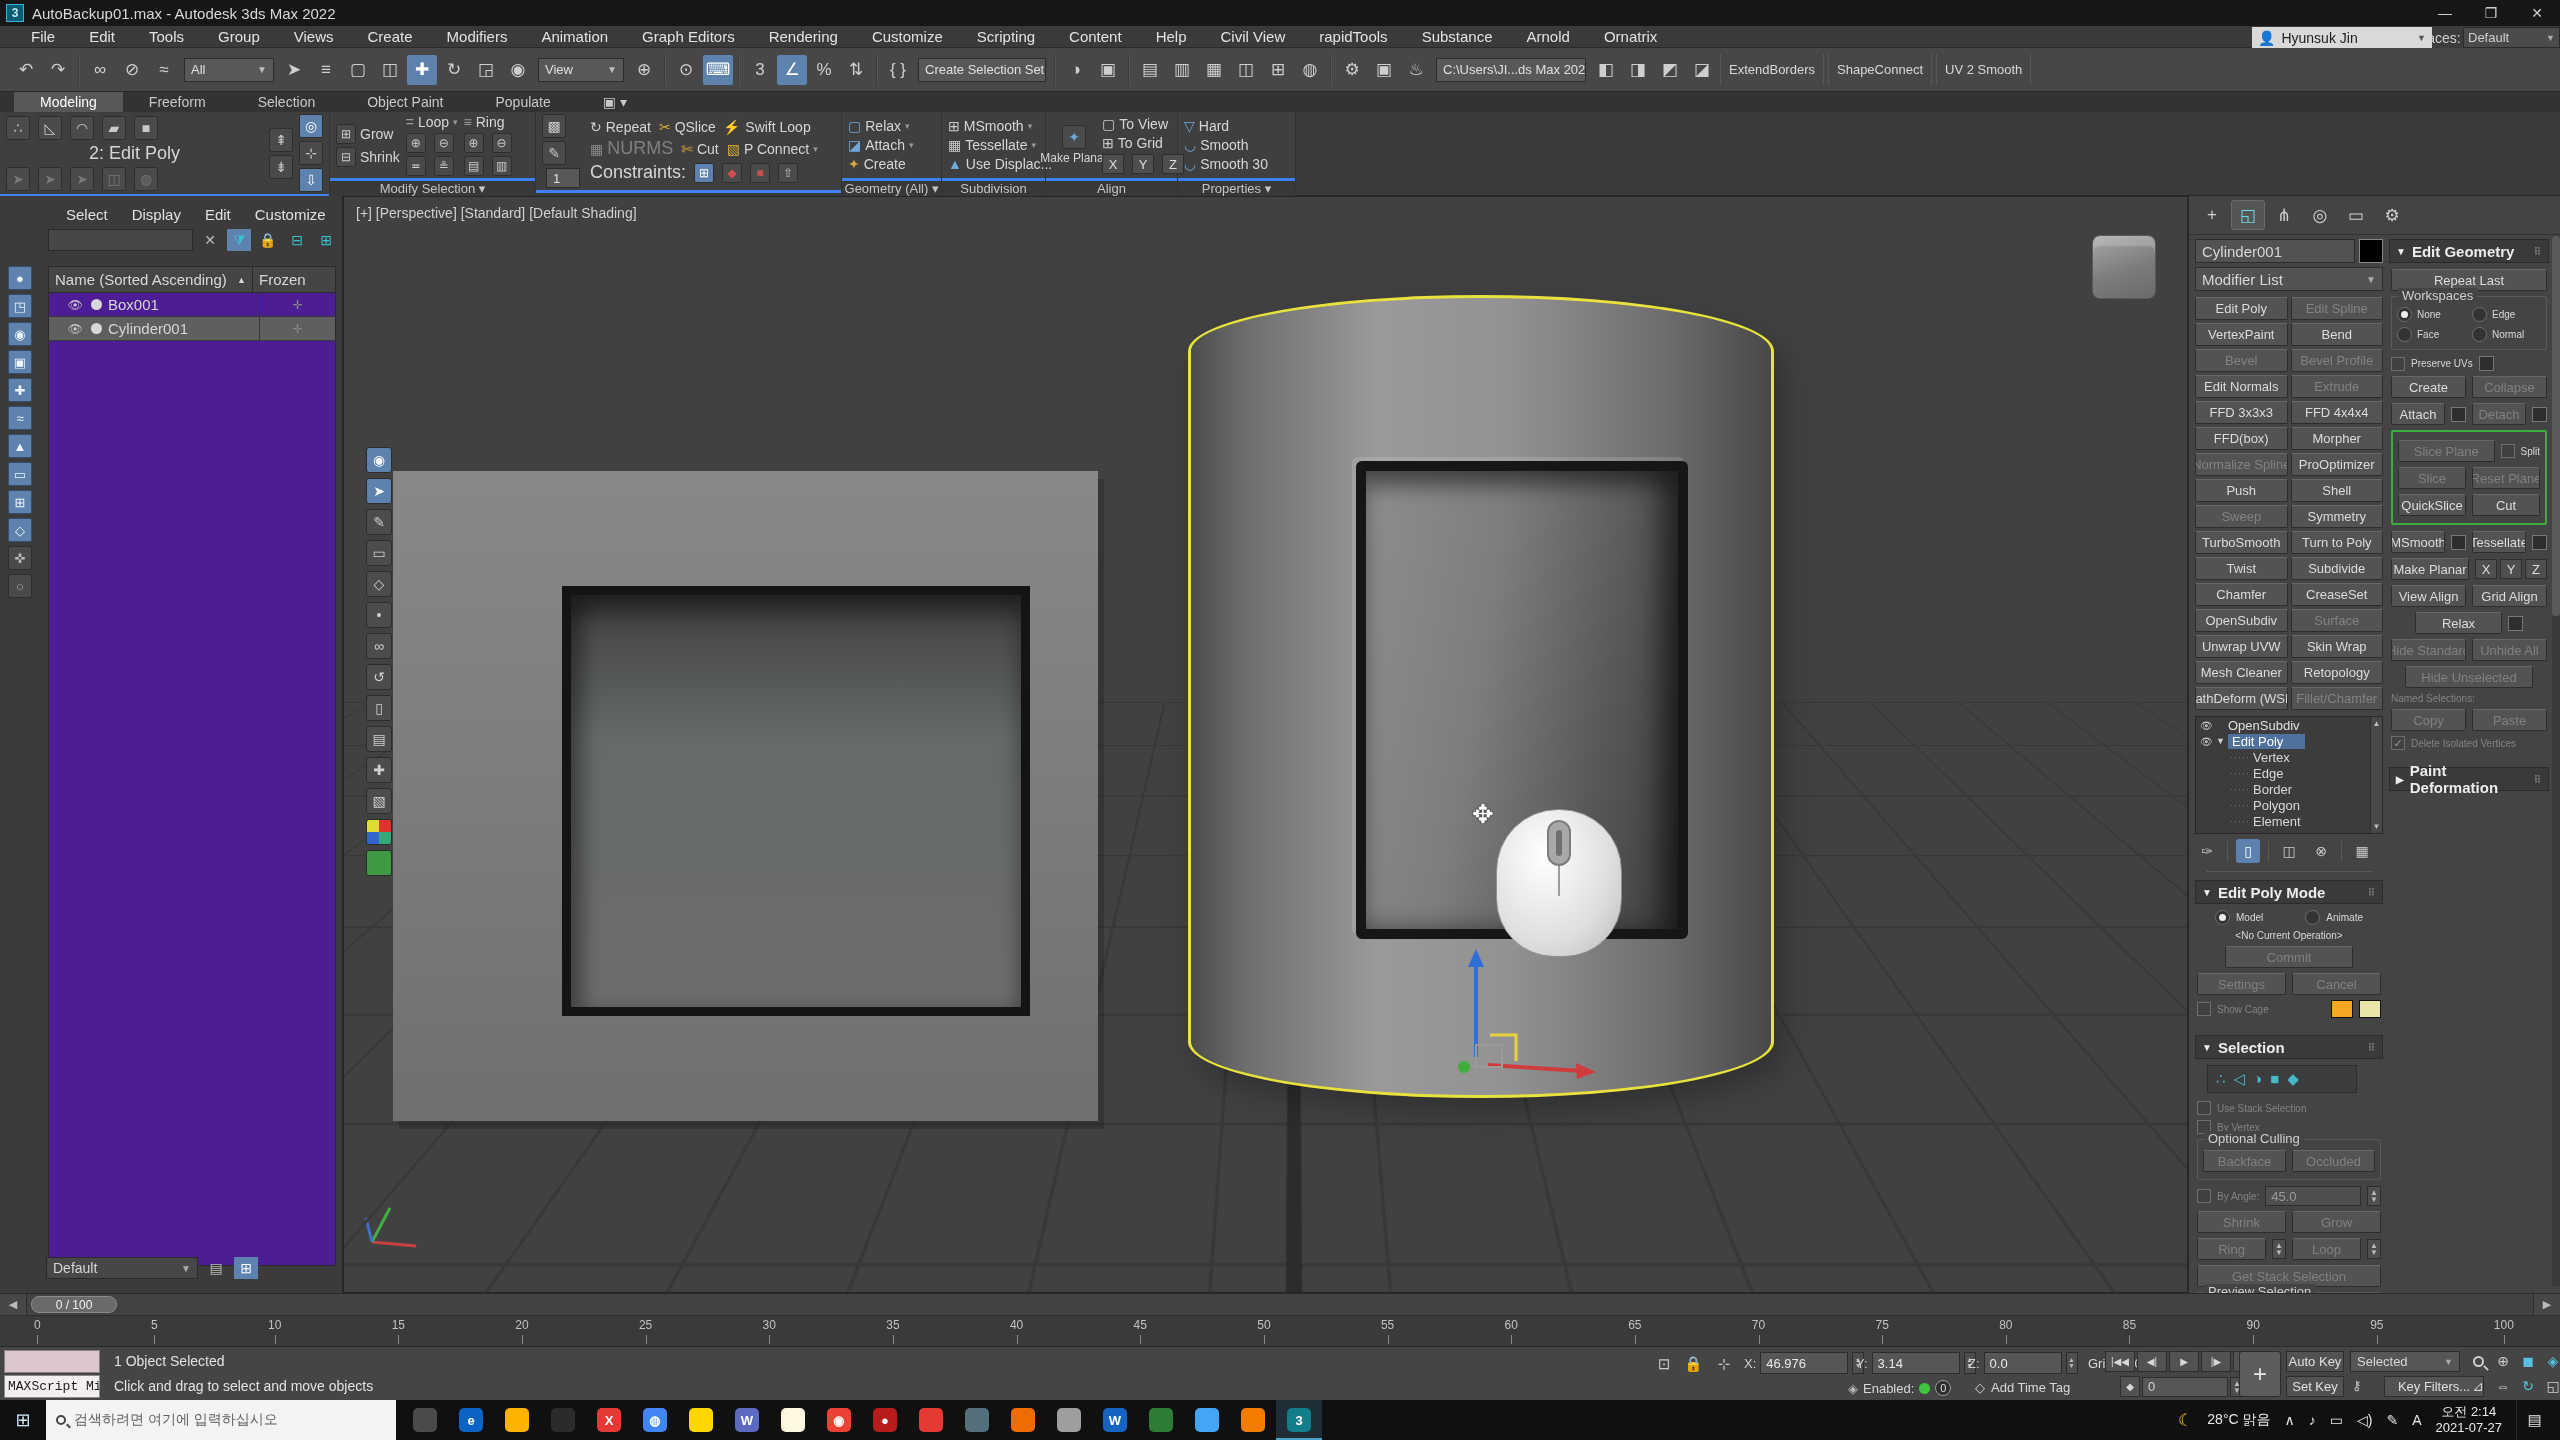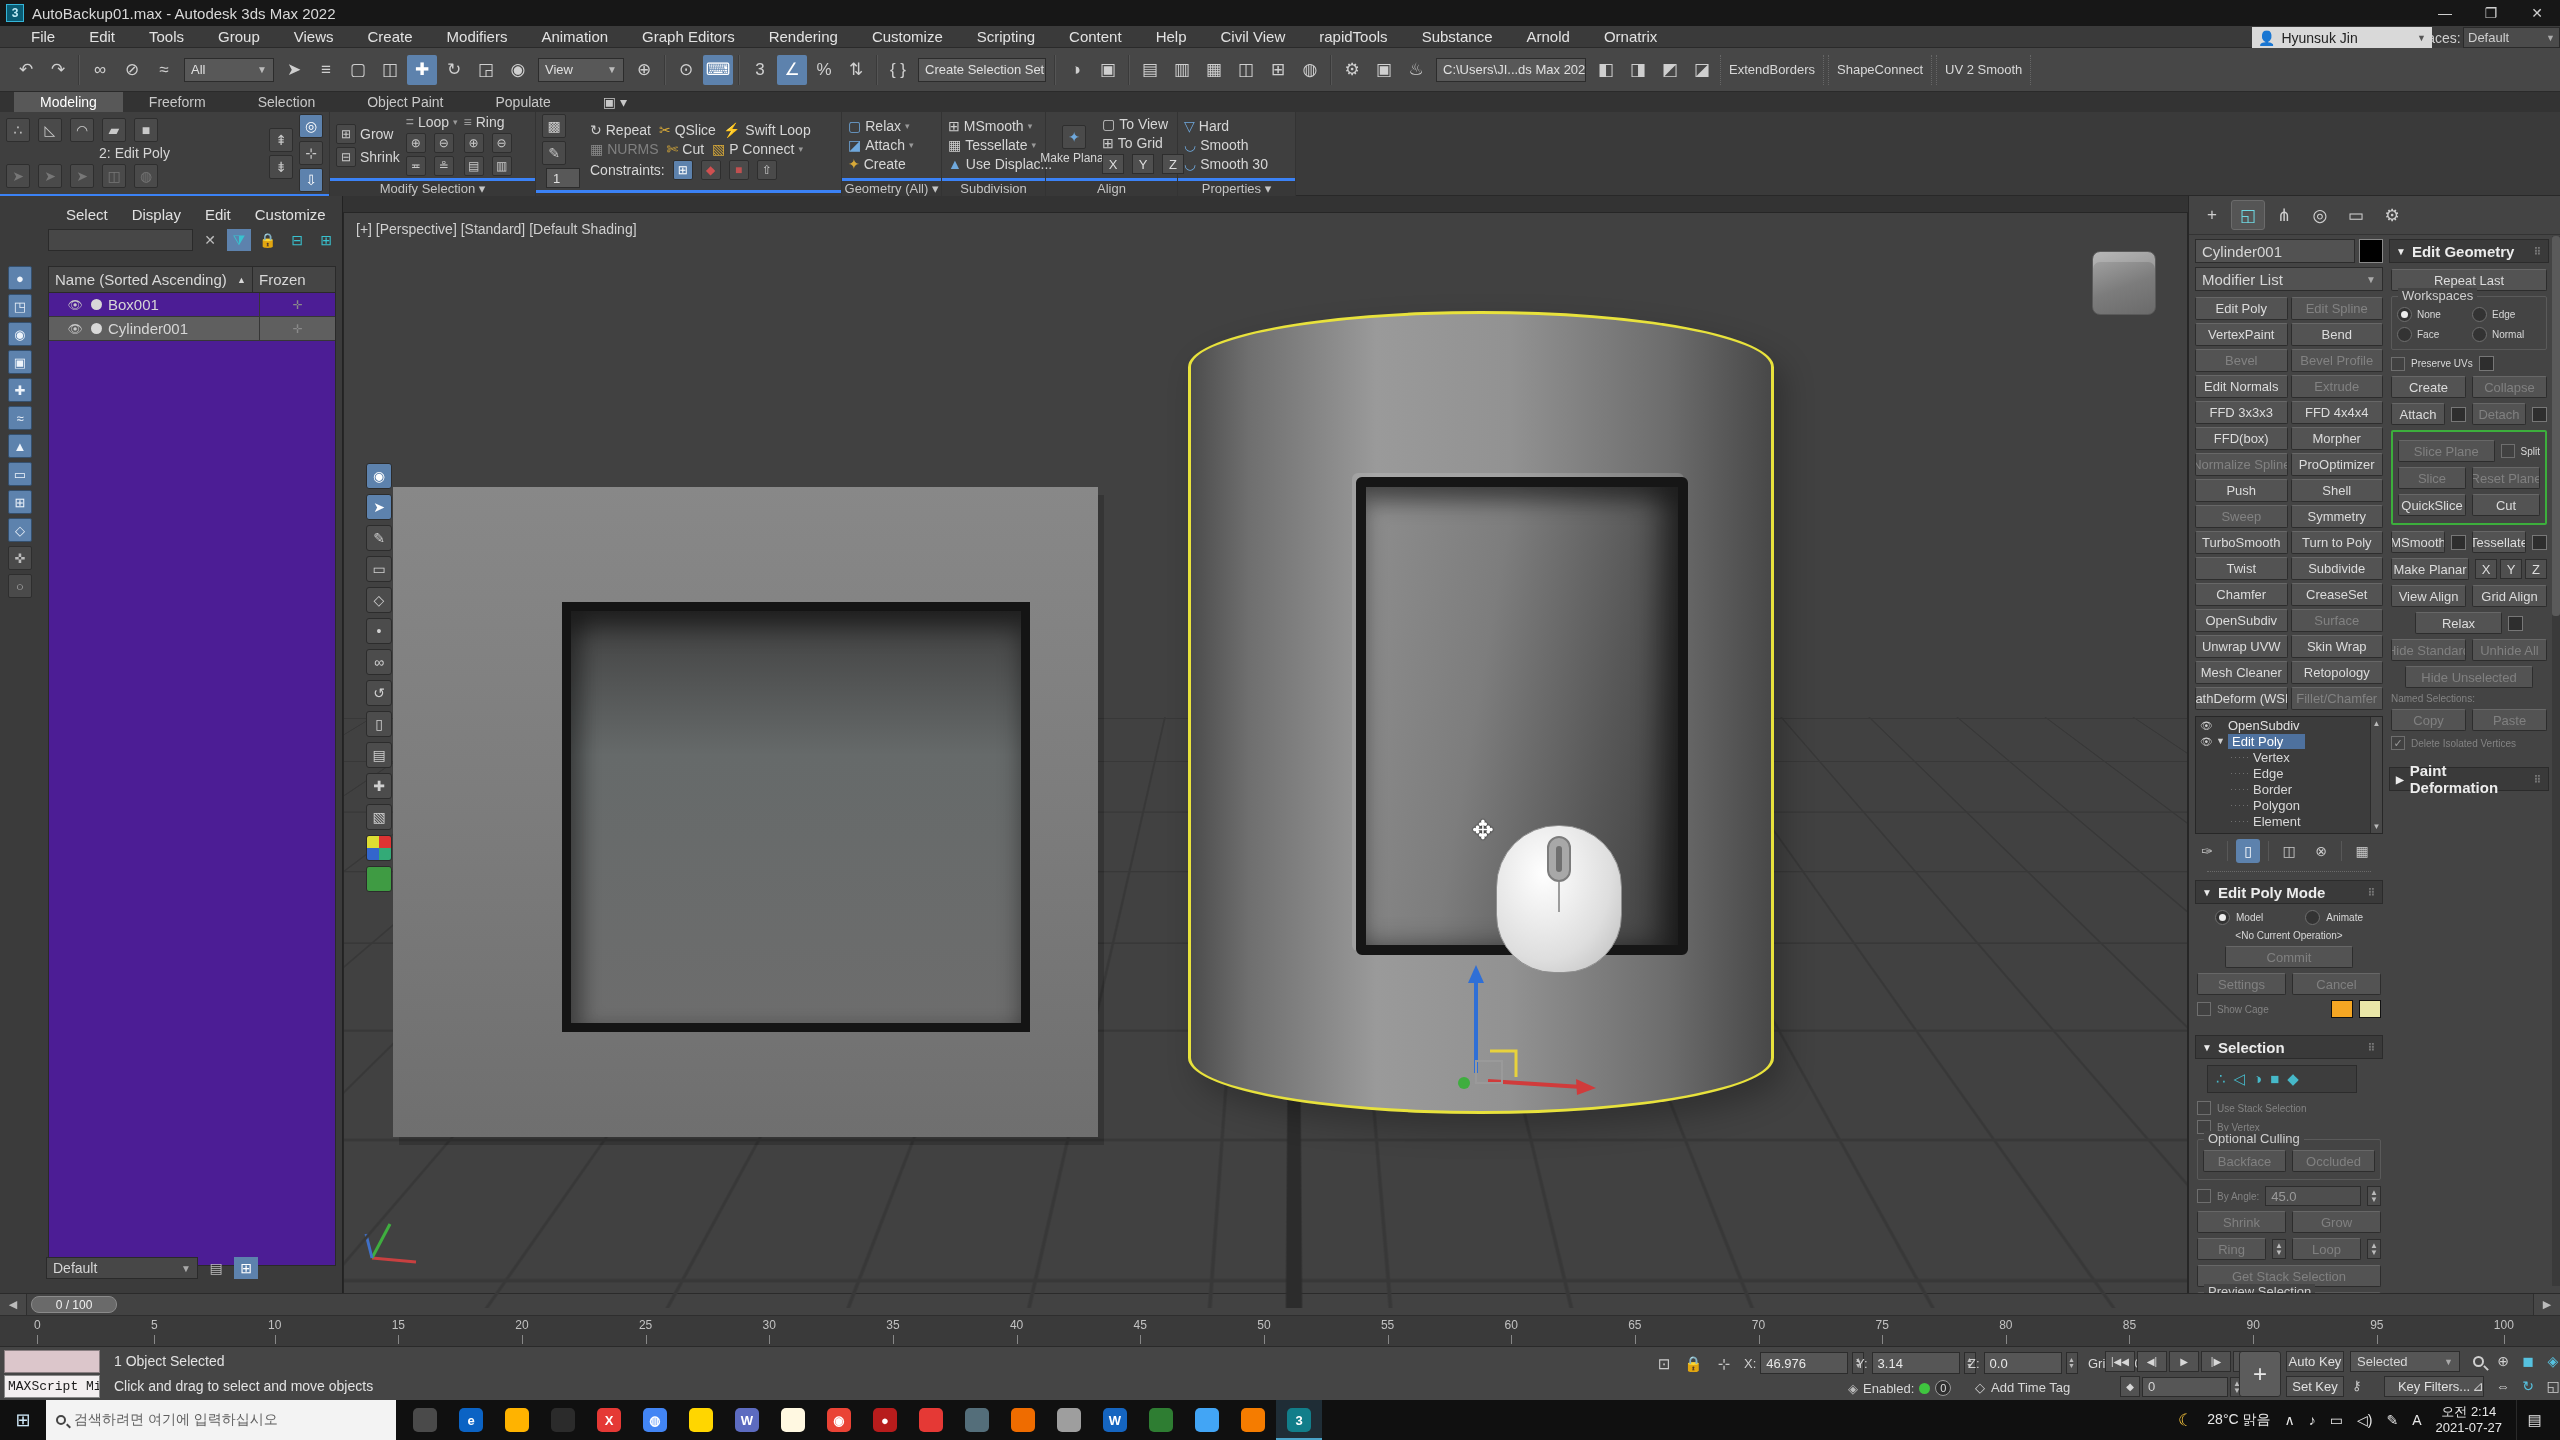--- a/index.html
+++ b/index.html
@@ -44,21 +44,21 @@
   #ribbon { left:0; top:112px; width:2560px; height:84px; background:#3f3f3f; border-bottom:1px solid #282828; display:flex;}
   .rsec { height:84px; border-right:1px solid #333; display:flex; flex-direction:column; }
   .rsec .body { flex:1; display:flex; align-items:center; padding:2px 6px; gap:6px;}
   .rsec .cap { height:18px; background:#383838; border-top:3px solid #3b82f6; display:flex; align-items:center;
     justify-content:center; font-size:13px; color:#c4c4c4; }
   .ricon { width:24px; height:24px; background:#4a4a4a; border:1px solid #2e2e2e; display:flex; align-items:center;
     justify-content:center; color:#c9c9c9; font-size:14px; border-radius:2px;}
   .ricon.sm { width:20px; height:20px; font-size:12px;}
   .ricon.act { background:#5d82ad; color:#fff;}
   .ricon.dis { color:#777;}
-  .rlbl { font-size:14px; color:#d6d6d6; white-space:nowrap;}
+  .rlbl { font-size:18px; color:#d6d6d6; white-space:nowrap;}
   .rlbl.dis { color:#808080;}
   .rbtn { display:flex; align-items:center; gap:4px; font-size:14px; color:#d6d6d6; white-space:nowrap;}
   .rbtn .ic { color:#d8a938; font-size:14px;}
   .rcol { display:flex; flex-direction:column; gap:3px;}
   .rrow { display:flex; align-items:center; gap:8px;}
   .axbtn { width:22px; height:20px; background:#4f4f4f; border:1px solid #2d2d2d; display:flex; align-items:center;
     justify-content:center; font-size:13px; color:#ddd;}
 
   
   #workspace { left:0; top:196px; width:2560px; height:1097px; background:#333; }
@@ -85,21 +85,21 @@
   #filter-strip2 { position:absolute; left:8px; top:70px; width:26px; display:flex; flex-direction:column; gap:4px;}
   .fbtn { width:24px; height:24px; background:#5d82ad; color:#eef4fb; display:flex; align-items:center; justify-content:center;
     font-size:13px; border-radius:2px; border:1px solid #35506e;}
   .fbtn.dk { background:#4a4a4a; color:#bbb; border-color:#2e2e2e;}
   #exp-footer { position:absolute; left:46px; bottom:14px; display:flex; align-items:center; gap:6px;}
   #exp-footer .dd { width:152px; height:22px; background:#474747; border:1px solid #2a2a2a; display:flex; align-items:center;
     padding:0 6px; font-size:14px;}
   #exp-footer .dd span.ar { margin-left:auto; font-size:10px; color:#aaa;}
 
   
-  #viewport { position:absolute; left:343px; top:0; width:1845px; height:1097px; background:#414141; overflow:hidden; border:1px solid #262626;margin-top:16px;}
+  #viewport { position:absolute; left:343px; top:0; width:1845px; height:1097px; background:#414141; overflow:hidden; border:1px solid #262626;}
   #vp-label { position:absolute; left:12px; top:8px; color:#d0d0d0; font-size:14px; z-index:30;}
   #gridwrap { position:absolute; inset:0; overflow:hidden;}
   #gridplane { position:absolute; left:-500px; top:46%; width:2900px; height:1500px; transform-origin:top center;
     transform:perspective(1100px) rotateX(63deg);
     background-image:
       linear-gradient(90deg, rgba(20,20,20,0) 49.85%, #2c2c2c 49.85%, #2c2c2c 50.15%, rgba(0,0,0,0) 50.15%),
       repeating-linear-gradient(0deg, #383838 0 2px, transparent 2px 88px),
       repeating-linear-gradient(90deg, #383838 0 2px, transparent 2px 88px);}
   #viewcube { position:absolute; left:1748px; top:38px; width:64px; height:64px; z-index:25;
     background:linear-gradient(160deg,#a8a8a8,#7c7c7c 55%,#6a6a6a); border-radius:8px; border:1px solid #5a5a5a;

